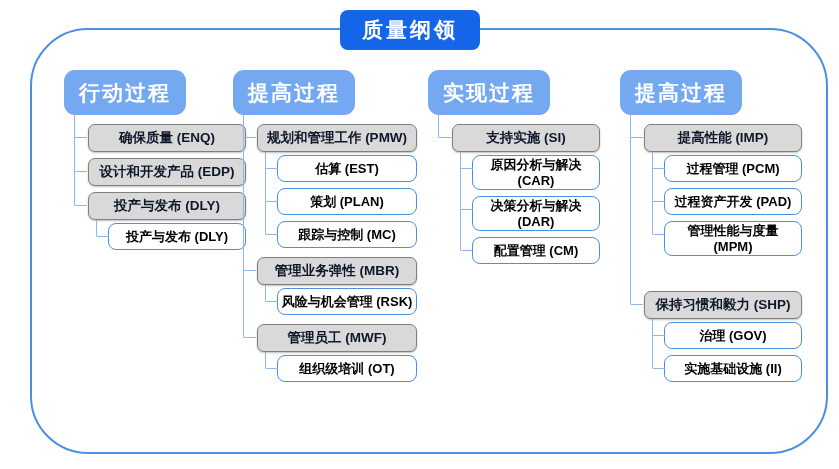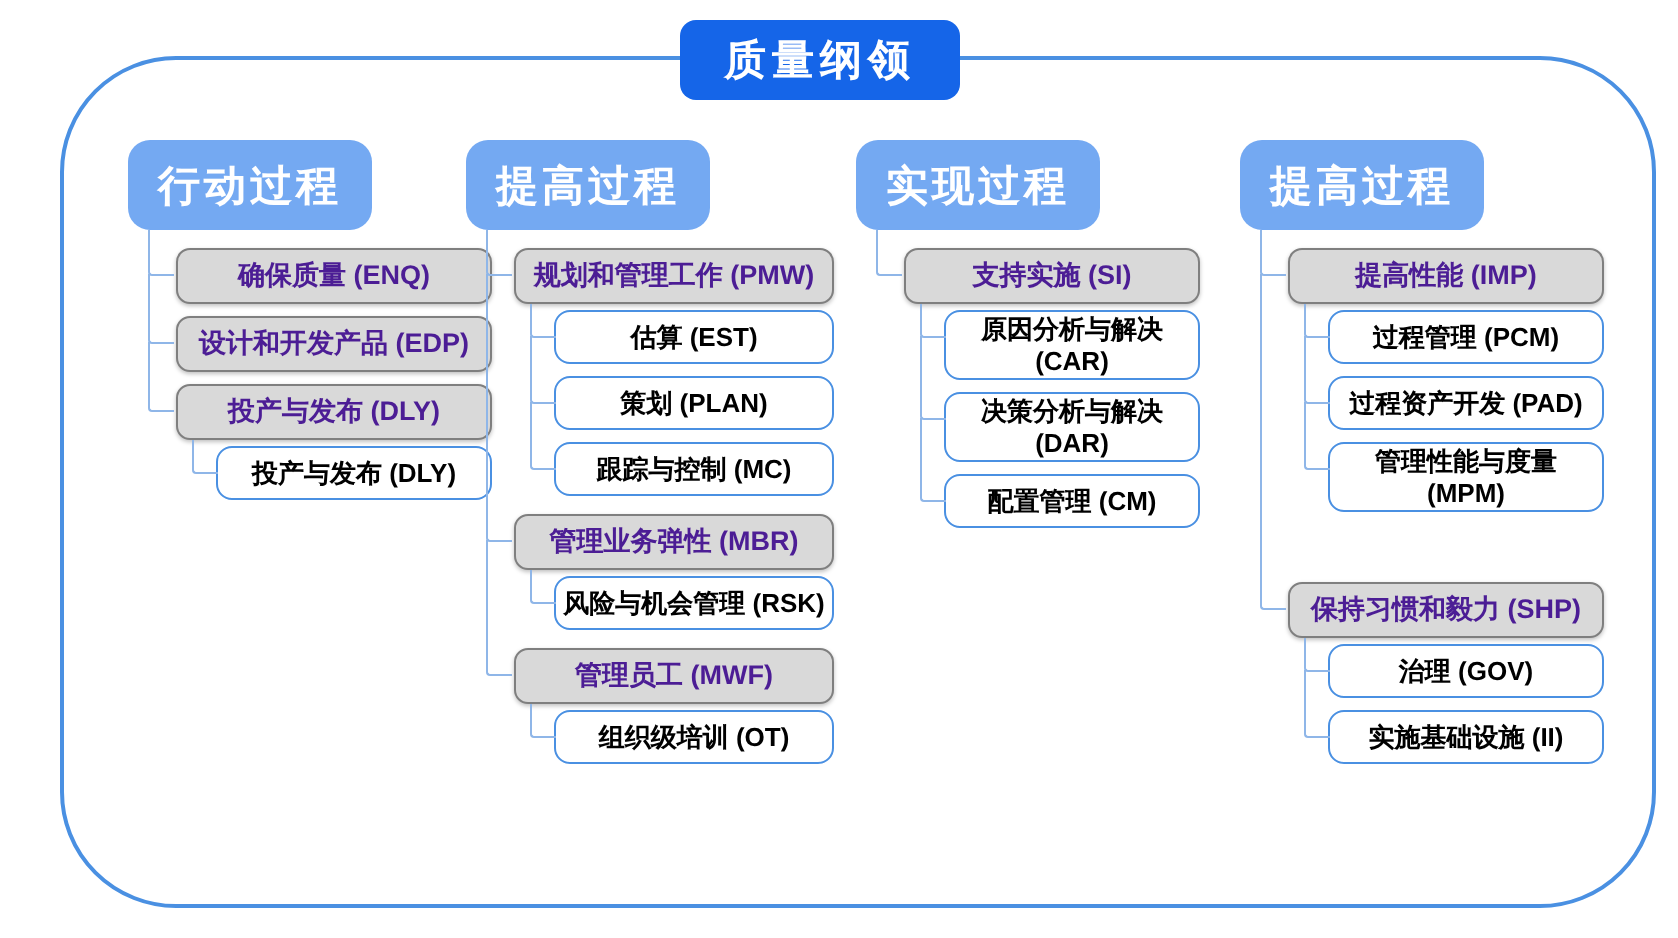--- a/index.html
+++ b/index.html
@@ -33,21 +33,21 @@
          border-left:1.6px solid var(--line);}
   ul.lvl1 > li:first-child::after{top:22px;}
   .tree > li:last-child::after{display:none;}
 
   ul.lvl1 > li.gap{padding-top:29px;}
   ul.lvl1 > li.gap::before{height:42px;}
   ul.lvl1 > li.gap::after{top:42px;}
 
   .gbox{height:26px;background:#d9d9d9;border:1.6px solid #7f7f7f;border-radius:7px;
          display:flex;align-items:center;justify-content:center;font-weight:bold;
-         font-size:13.5px;color:#4c1d95;box-shadow:0 1px 2px rgba(0,0,0,.25);white-space:pre-line;}
+         font-size:13.5px;color:#0f172a;box-shadow:0 1px 2px rgba(0,0,0,.25);white-space:pre-line;}
   .wbox{min-height:23px;background:#fff;border:1.6px solid #4a90e2;border-radius:8px;
          display:flex;align-items:center;justify-content:center;font-weight:bold;
          font-size:13px;color:#000;text-align:center;white-space:pre-line;line-height:1.2;
          padding:1px 2px;}
 </style>
 </head>
 <body>
 
 <div class="stage">
   <div class="frame"></div>

